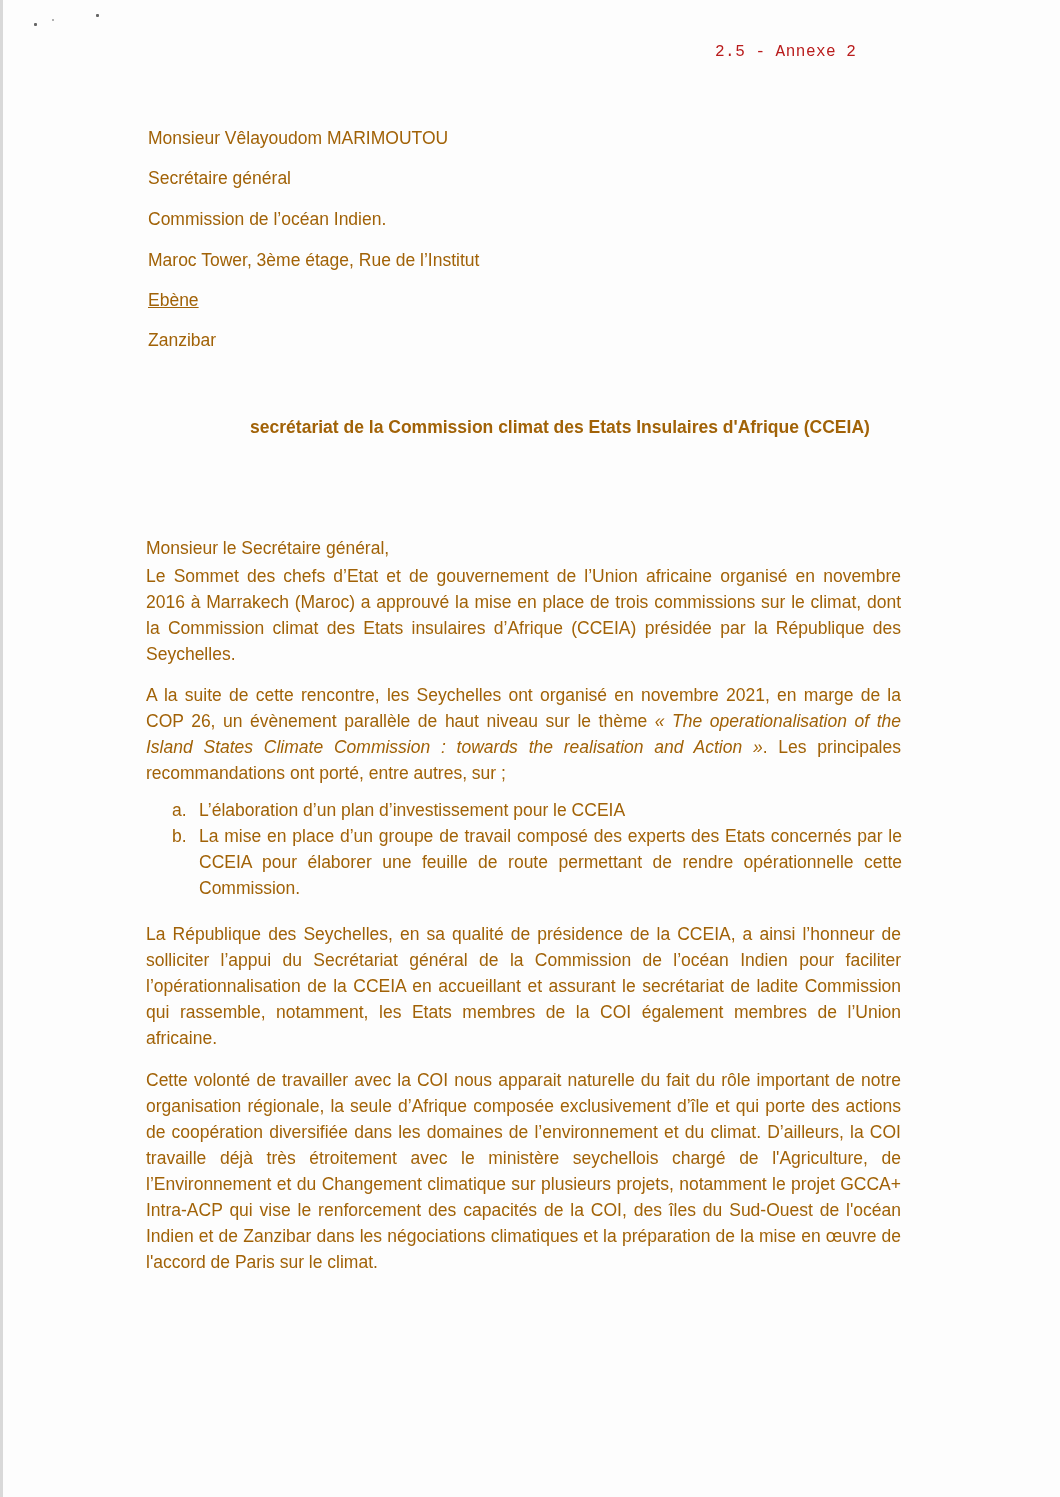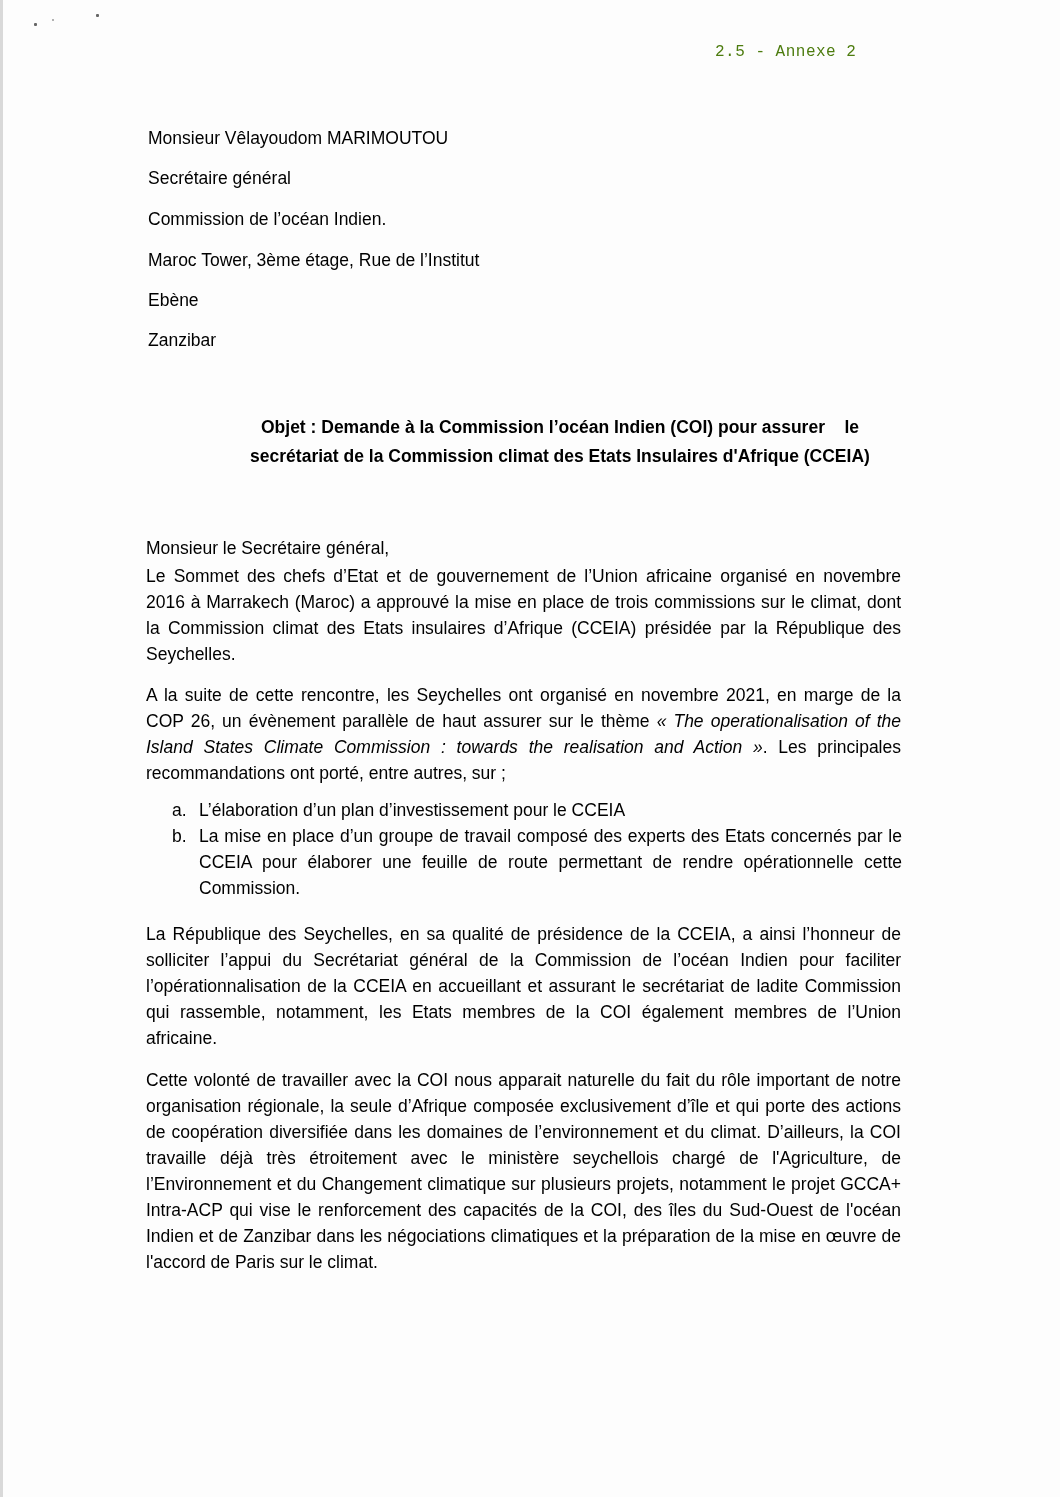--- a/index.html
+++ b/index.html
@@ -3,23 +3,23 @@
   <meta charset="utf-8">
   <style>
     html, body { margin: 0; padding: 0; background: #ffffff; }
     body { width: 1060px; height: 1497px; position: relative; overflow: hidden; }
     .page { position: absolute; inset: 0; background: #fdfdfd; }
     .scan-edge-left { position: absolute; left: 0; top: 0; width: 3px; height: 1497px; background: #d9d9d9; }
     .speck { position: absolute; width: 3px; height: 3px; background: #666; border-radius: 1px; }
     .annex {
       position: absolute; left: 715px; top: 43px;
       font-family: "Liberation Mono", "DejaVu Sans Mono", monospace;
-      font-size: 16px; color: #4d7c0f; letter-spacing: 0.5px;
+      font-size: 16px; color: #b91c1c; letter-spacing: 0.5px;
     }
-    .txt { font-family: "Liberation Sans", "DejaVu Sans", sans-serif; color: #000000; }
+    .txt { font-family: "Liberation Sans", "DejaVu Sans", sans-serif; color: #a16207; }
     .addr-line { position: absolute; left: 148px; font-size: 17.5px; }
     .subject {
       position: absolute; left: 230px; width: 660px; top: 413px;
       font-size: 17.5px; font-weight: bold; text-align: center; line-height: 29px;
     }
     .salutation { position: absolute; left: 146px; top: 538px; font-size: 17.5px; }
     .para {
       position: absolute; left: 146px; width: 755px;
       font-size: 17.5px; line-height: 26px; text-align: justify;
     }
@@ -38,34 +38,33 @@
   <div class="speck" style="left:52px;top:19px;width:2px;height:2px;background:#999;"></div>
   <div class="speck" style="left:96px;top:14px;"></div>
 
   <div class="annex">2.5 - Annexe 2</div>
 
   <div>
     <div class="txt addr-line" style="top:128px;">Monsieur Vêlayoudom MARIMOUTOU</div>
     <div class="txt addr-line" style="top:168px;">Secrétaire général</div>
     <div class="txt addr-line" style="top:209px;">Commission de l’océan Indien.</div>
     <div class="txt addr-line" style="top:250px;">Maroc Tower, 3ème étage, Rue de l’Institut</div>
-    <div class="txt addr-line" style="top:290px;">Ebène</div>
+    <div class="txt addr-line" style="top:290px;text-decoration:underline;">Ebène</div>
     <div class="txt addr-line" style="top:330px;">Zanzibar</div>
   </div>
 
   <div class="txt subject">
-    <div style="white-space:pre;">Objet : Demande à la Commission l’océan Indien (COI) pour assurer    le</div>
     <div>secrétariat de la Commission climat des Etats Insulaires d'Afrique (CCEIA)</div>
   </div>
 
   <div class="txt salutation">Monsieur le Secrétaire général,</div>
 
   <div class="txt para" style="top:563px;">Le Sommet des chefs d’Etat et de gouvernement de l’Union africaine organisé en novembre 2016 à Marrakech (Maroc) a approuvé la mise en place de trois commissions sur le climat, dont la Commission climat des Etats insulaires d’Afrique (CCEIA) présidée par la République des Seychelles.</div>
 
-  <div class="txt para" style="top:682px;"><span>A la suite de cette rencontre, les Seychelles ont organisé en novembre 2021, en marge de la COP 26, un évènement parallèle de haut assurer sur le thème </span><i>« The operationalisation of the Island States Climate Commission : towards the realisation and Action »</i><span>. Les principales recommandations ont porté, entre autres, sur ;</span></div>
+  <div class="txt para" style="top:682px;"><span>A la suite de cette rencontre, les Seychelles ont organisé en novembre 2021, en marge de la COP 26, un évènement parallèle de haut niveau sur le thème </span><i>« The operationalisation of the Island States Climate Commission : towards the realisation and Action »</i><span>. Les principales recommandations ont porté, entre autres, sur ;</span></div>
 
   <div class="txt list">
     <div class="list-item">
       <span class="list-marker">a.</span>
       <span class="list-text">L’élaboration d’un plan d’investissement pour le CCEIA</span>
     </div>
     <div class="list-item">
       <span class="list-marker">b.</span>
       <span class="list-text">La mise en place d’un groupe de travail composé des experts des Etats concernés par le CCEIA pour élaborer une feuille de route permettant de rendre opérationnelle cette Commission.</span>
     </div>

